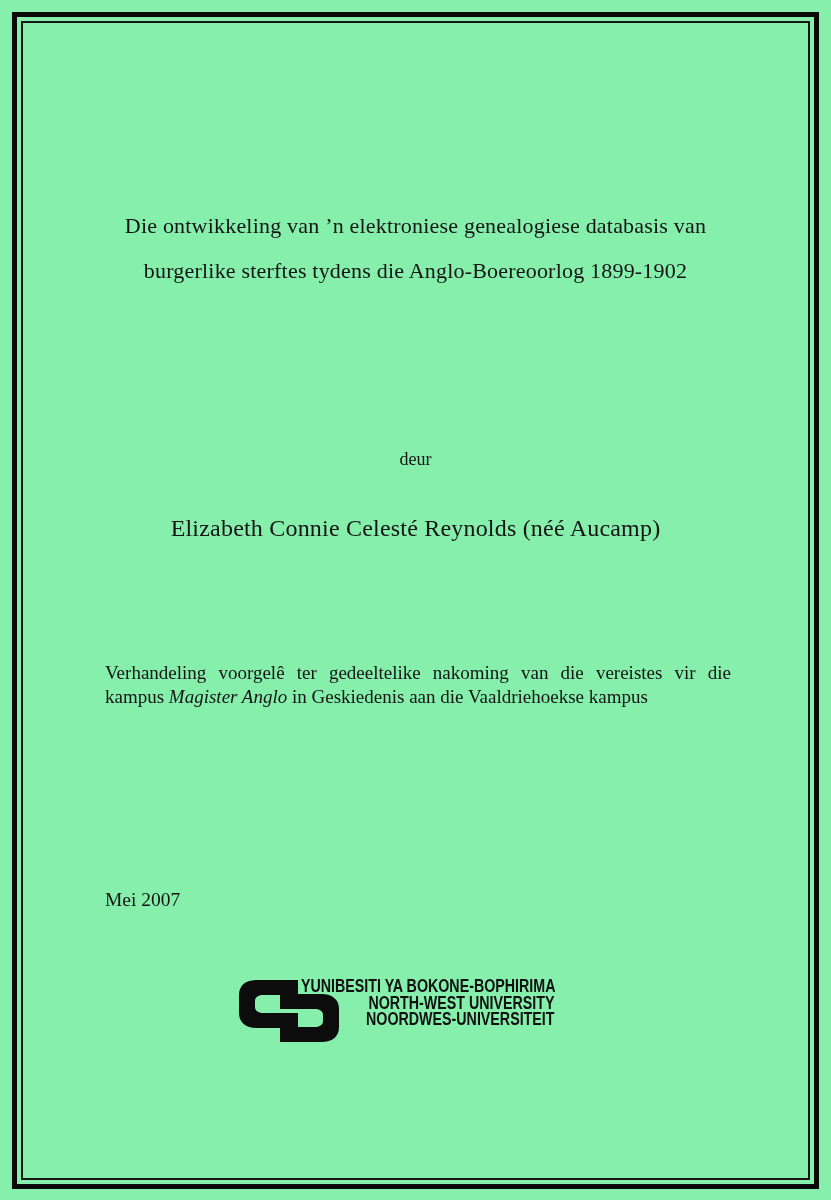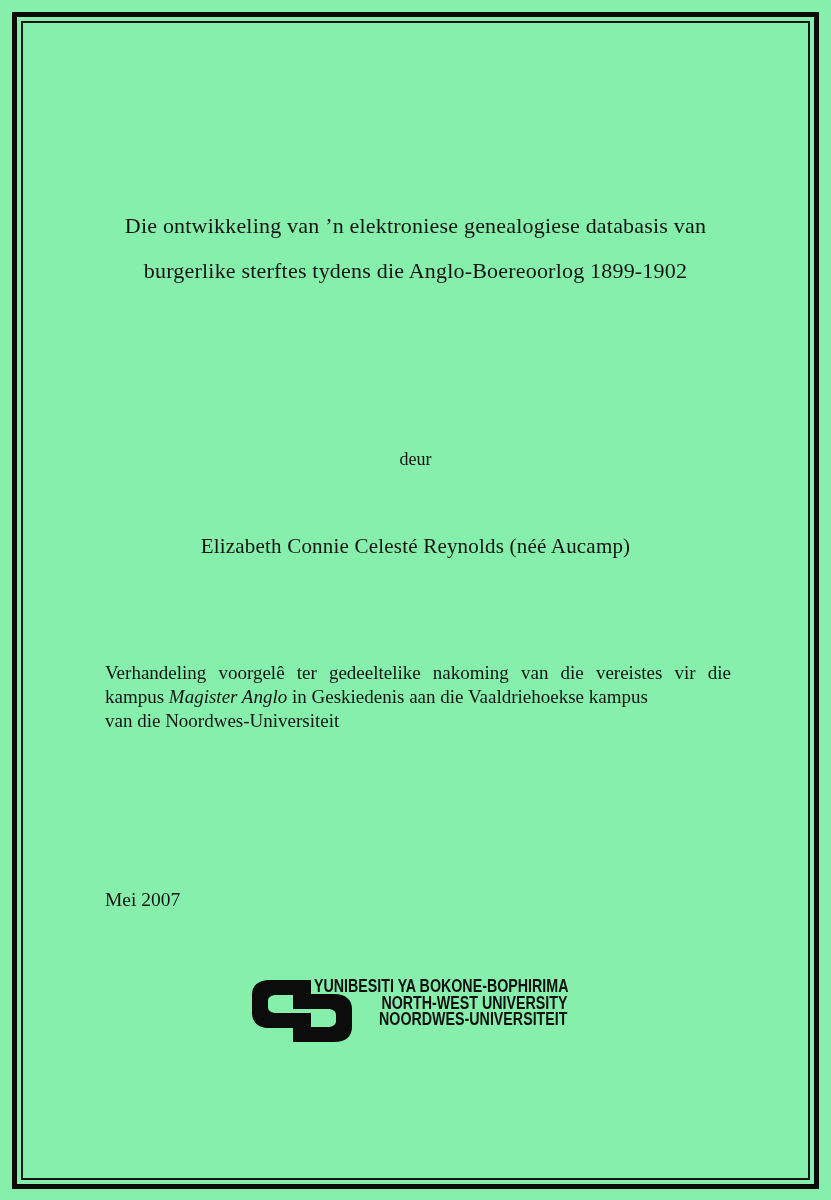--- a/index.html
+++ b/index.html
@@ -39,23 +39,22 @@
     position: absolute;
     left: 0; right: 0; top: 432px;
     text-align: center;
     font-size: 18px;
     margin-top: 17px;
   }
   .author {
     position: absolute;
     left: 0; right: 0; top: 515px;
     text-align: center;
-    font-size: 21px;
+    font-size: 24px;
     letter-spacing: 0.2px;
-    margin-top: 19px;
   }
   .statement {
     position: absolute;
     left: 105px; top: 661px;
     width: 626px;
     font-size: 19px;
     line-height: 24px;
   }
   .statement .justified {
     text-align: justify;
@@ -63,21 +62,21 @@
   }
   .statement .italic { font-style: italic; }
   .supervisor-block {
     position: absolute;
     left: 105px; top: 886px;
     font-size: 19.5px;
     line-height: 27px;
   }
   .logo {
     position: absolute;
-    left: 249px; top: 971px;
+    left: 236px; top: 971px;
     width: 330px; height: 82px;
   }
   .logo-mark {
     position: absolute;
     left: 0; top: 0;
   }
   .logo-text {
     position: absolute;
     left: 65px; top: 7px;
     width: 338px;
@@ -105,21 +104,20 @@
     <div>burgerlike sterftes tydens die Anglo-Boereoorlog 1899-1902</div>
   </div>
 
   <div class="byline">deur</div>
 
   <div class="author">Elizabeth Connie Celesté Reynolds (néé Aucamp)</div>
 
   <div class="statement">
     <div class="justified">Verhandeling voorgelê ter gedeeltelike nakoming van die vereistes vir die</div>
     <div><span>kampus </span><span class="italic">Magister Anglo</span><span> in Geskiedenis aan die Vaaldriehoekse kampus</span></div>
-    <div>van die Noordwes-Universiteit</div>
   </div>
 
   <div class="supervisor-block">
     <div>Mei 2007</div>
   </div>
 
   <div class="logo">
     <svg class="logo-mark" width="106" height="80" viewBox="0 0 106 80" xmlns="http://www.w3.org/2000/svg">
       <g fill="#0c0c0c">
         <path id="nwu-c" d="M62 9 H21 C9 9 3 15 3 24 V42 C3 51 9 57 21 57 H62 V42 H27 C22 42 19 39.5 19 36 V30 C19 26.5 22 24 27 24 H62 Z"></path>

